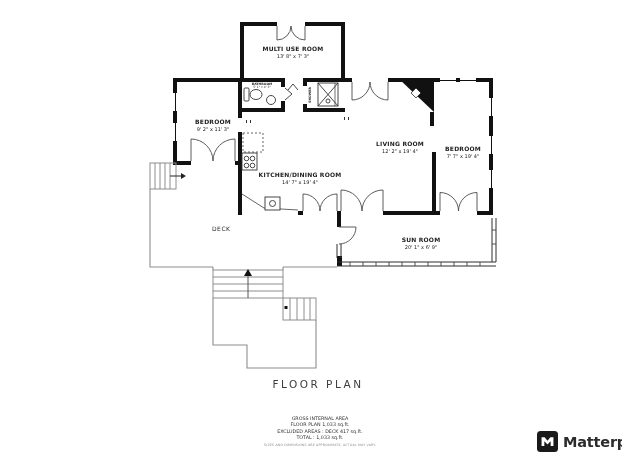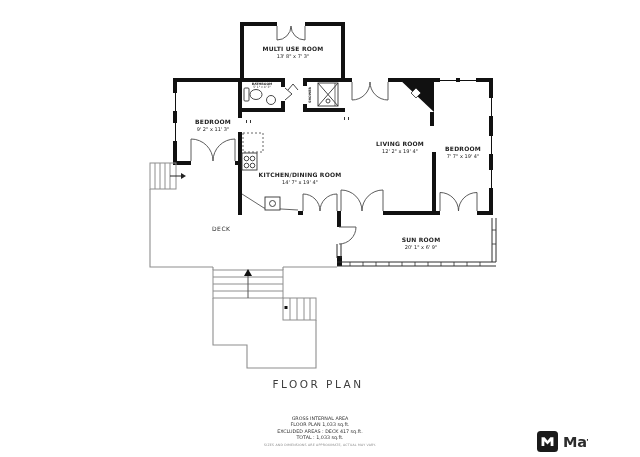--- a/index.html
+++ b/index.html
@@ -1,17 +1,17 @@
 <!DOCTYPE html>
 <html><head>
 <meta charset="utf-8">
 <style>
   html,body{margin:0;padding:0;background:#ffffff;}
   #canvas{position:relative;width:588px;height:457px;background:#fff;overflow:hidden;
-          font-family:"DejaVu Sans",sans-serif;}
+          font-family:"DejaVu Sans",sans-serif;padding-left:34px;}
   #plan-svg{position:absolute;left:0;top:0;}
   .rlabel{position:absolute;transform:translateX(-50%);text-align:center;color:#1d1d1d;
           white-space:nowrap;line-height:1.25;}
   .rname{font-size:6px;font-weight:700;letter-spacing:.2px;display:block;}
   .rdims{font-size:5px;display:block;}
   .tinyname{font-size:3.2px;font-weight:700;display:block;}
   .tinydims{font-size:3px;display:block;}
   .vert{position:absolute;transform:translate(-50%,-50%) rotate(-90deg);font-size:3.2px;
         font-weight:700;color:#1d1d1d;white-space:nowrap;}
   .deck-label{position:absolute;font-size:6px;color:#2a2a2a;letter-spacing:.5px;}

